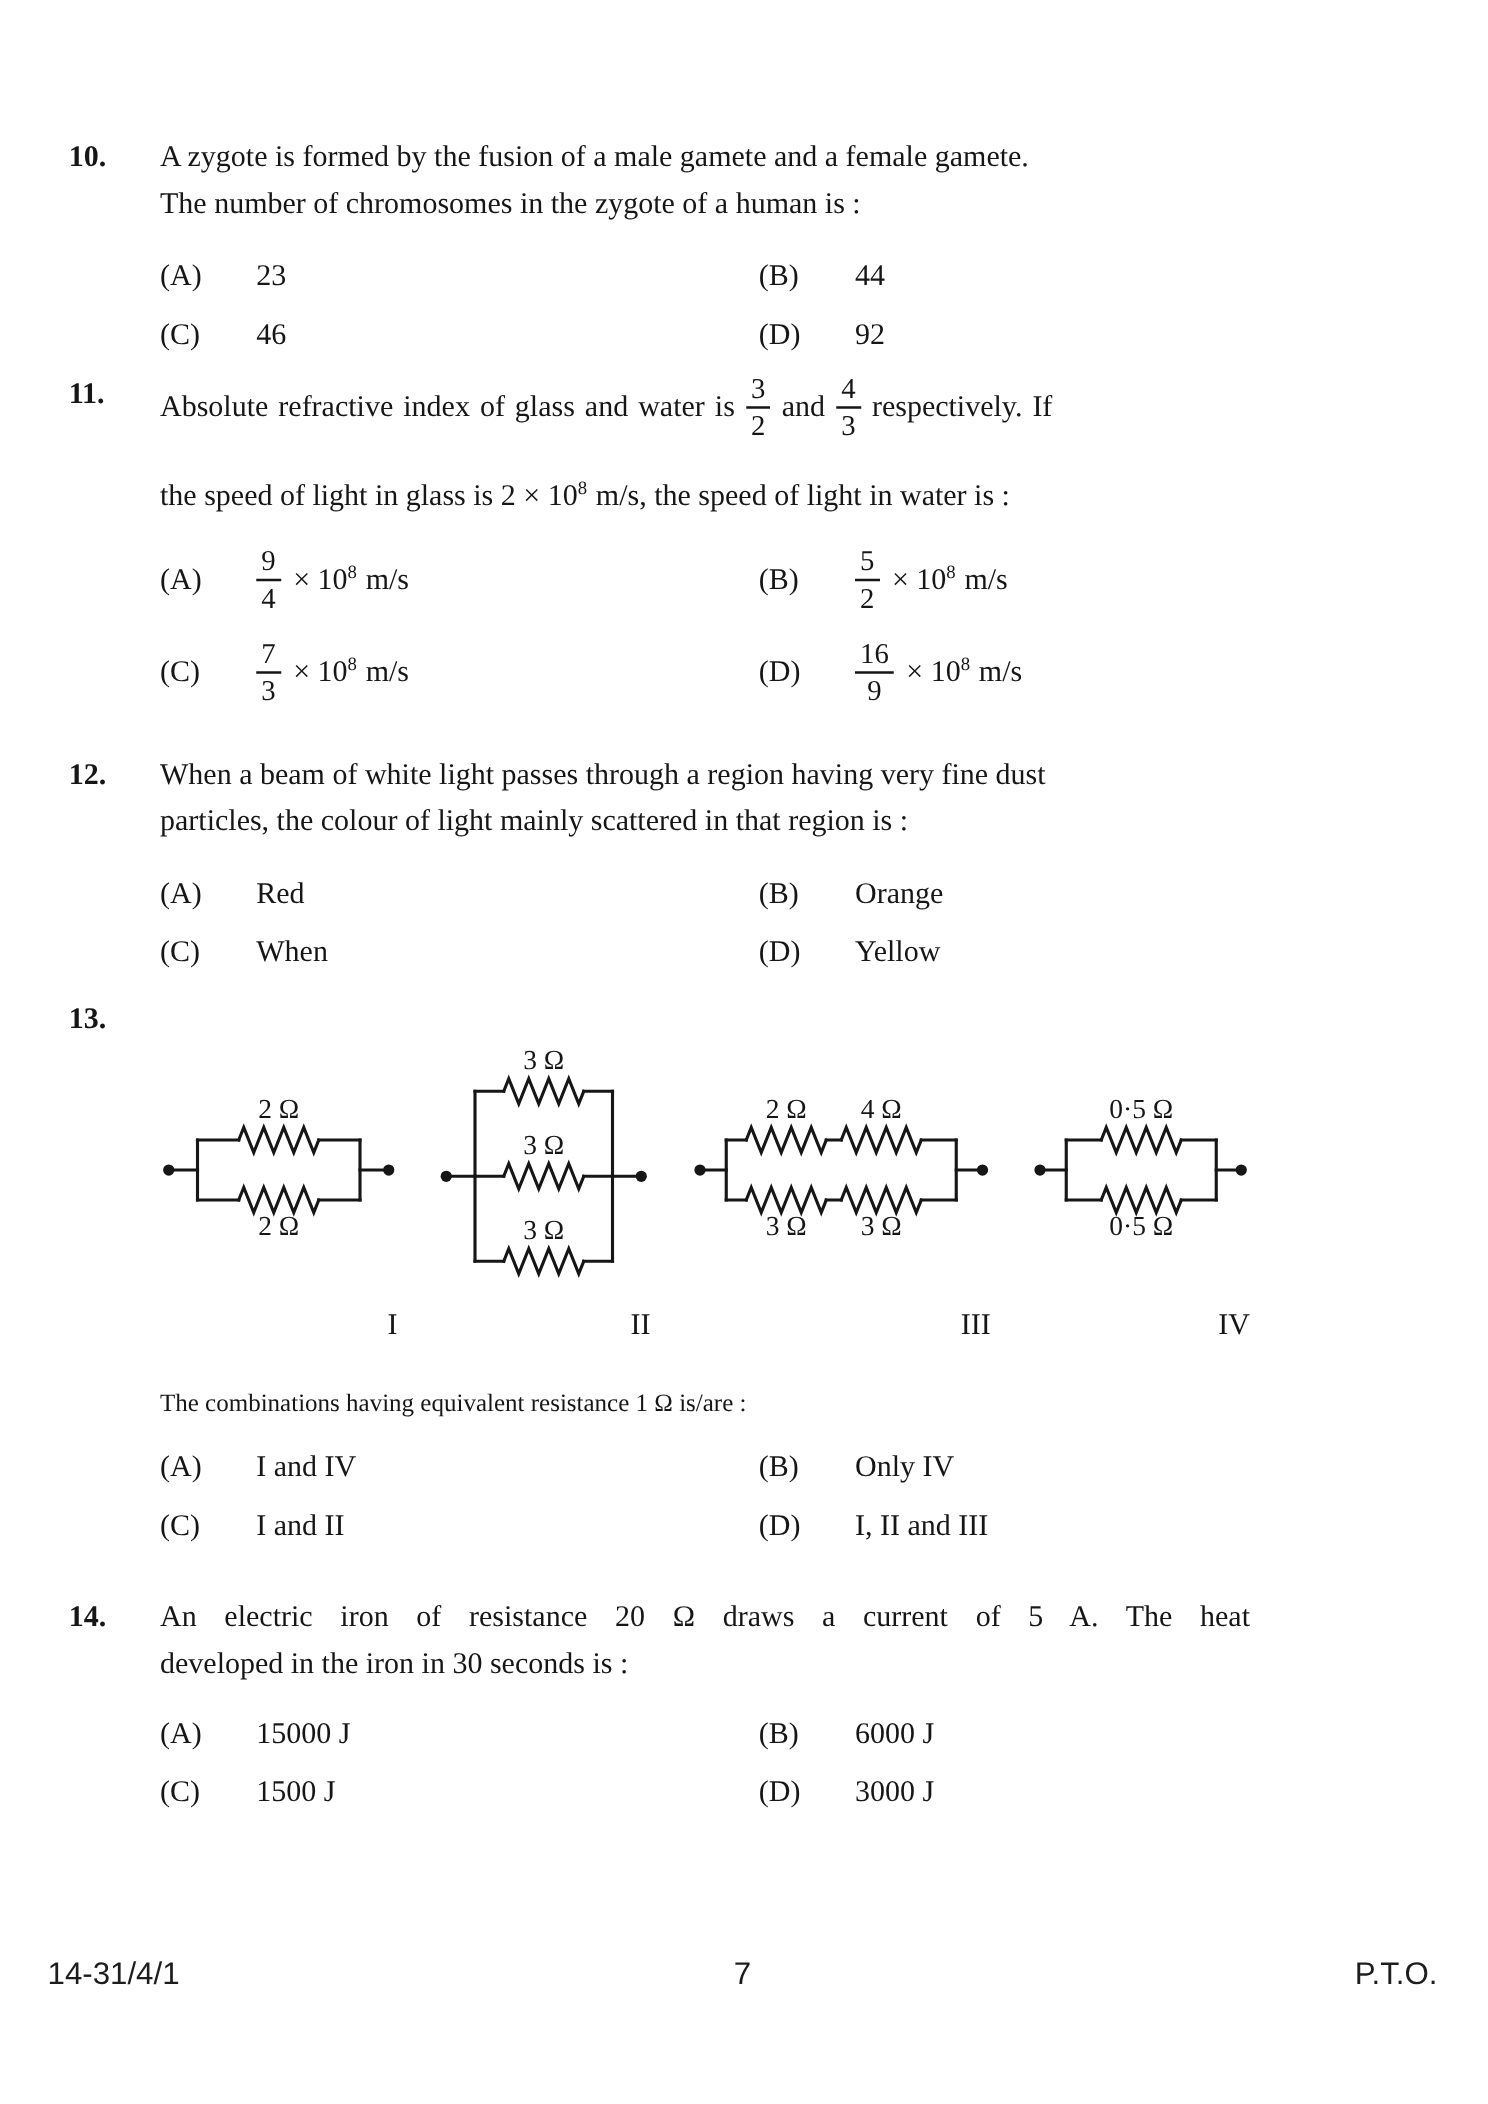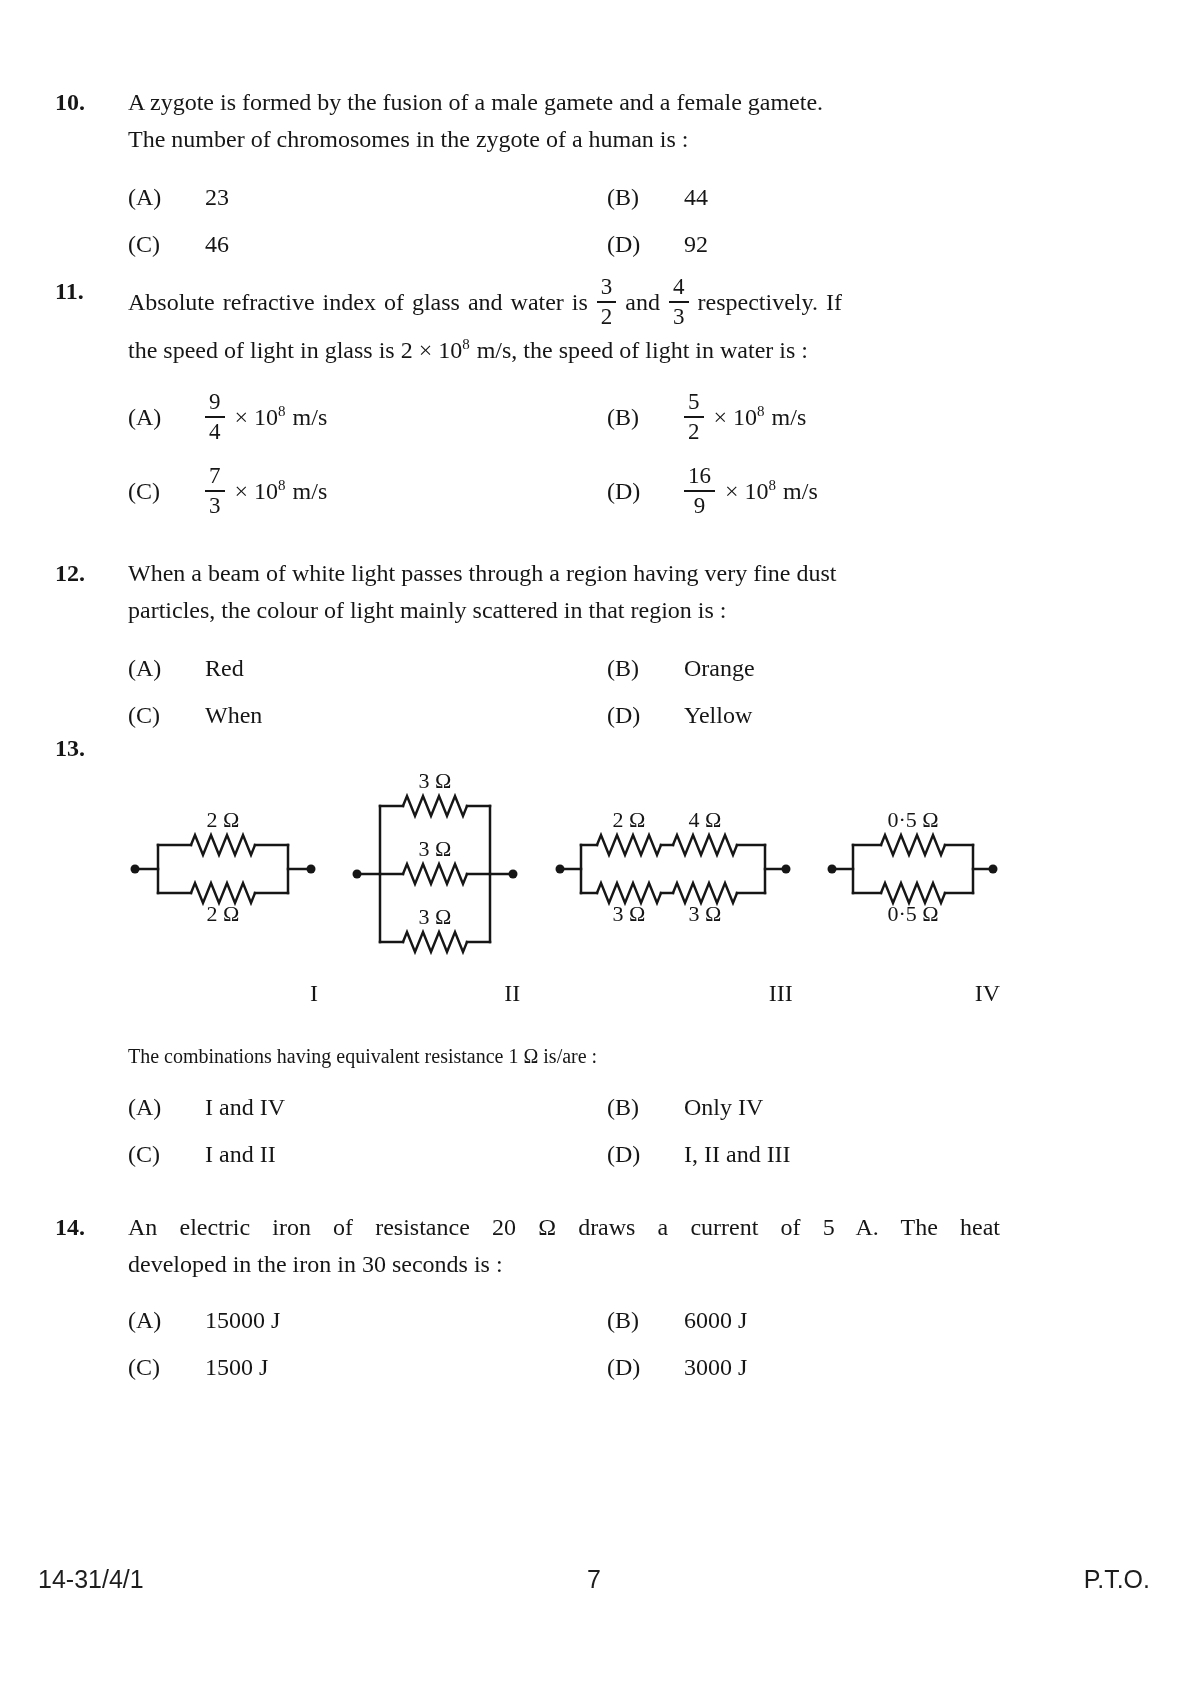--- a/index.html
+++ b/index.html
@@ -1,20 +1,20 @@
 <!DOCTYPE html>
 <html><head>
 <meta charset="utf-8">
 <style>
   html,body{margin:0;padding:0;background:#ffffff;}
   body{
     width:1190px;height:1683px;position:relative;overflow:hidden;
     color:#161616;font-family:"Liberation Serif", serif;
   }
-  .page{padding:84px 60px 0 55px;}
+  .page{padding:108px 60px 0 55px;}
   .question{display:grid;grid-template-columns:73px 872px;}
   .qnum{font-weight:bold;font-size:24px;line-height:37px;}
   .qtext{font-size:24px;line-height:37px;}
   .jline{text-align:justify;text-align-last:justify;}
   .opts{display:grid;grid-template-columns:479px 1fr;row-gap:17px;line-height:30px;}
   .opt{display:grid;grid-template-columns:77px 1fr;font-size:24px;}
   .mt24{margin-top:24px;}
   .mt22{margin-top:22px;}
   .mt20{margin-top:20px;}
   
@@ -23,21 +23,21 @@
   .frac .fden{padding:1px 4px 0;}
   .fline{display:flex;align-items:center;gap:9px;font-size:24px;min-height:58px;word-spacing:2px;}
   sup{font-size:15px;line-height:0;vertical-align:super;}
   .optfrac{display:flex;align-items:center;font-size:24px;}
   .optfrac .olabel{width:77px;flex:0 0 77px;}
   .xten{margin-left:10px;white-space:nowrap;}
   .unit{margin-left:7px;}
   
   .q10{margin-bottom:14px;}
   .q11{margin-bottom:36px;}
-  .q12{}
+  .q12{margin-bottom:20px;}
   .q13{margin-bottom:40px;}
   
   .circuits{display:flex;justify-content:space-between;align-items:flex-start;margin-top:40px;width:872px;}
   .fig{display:flex;flex-direction:column;align-items:flex-end;}
   .figpane{height:196px;display:flex;align-items:center;}
   .figcap{margin-top:14px;font-size:24px;}
   svg line, svg path{stroke:#161616;stroke-width:2.5;fill:none;stroke-linecap:square;}
   svg circle{fill:#161616;stroke:none;}
   svg text{font-family:"Liberation Serif", serif;font-size:22px;fill:#161616;text-anchor:middle;}
   .followup{margin-top:38px;font-size:20px;}
@@ -97,21 +97,21 @@
           <span class="fnum">3</span>
           <span class="fden">2</span>
         </span>
         <span>and</span>
         <span class="frac">
           <span class="fnum">4</span>
           <span class="fden">3</span>
         </span>
         <span>respectively. If</span>
       </div>
-      <div class="qtext" style="margin-top:1px;">
+      <div class="qtext" style="margin-top:24px;">
         <span>the speed of light in glass is 2 × 10</span><sup>8</sup><span class="unit">m/s, the speed of light in water is :</span>
       </div>
       <div class="opts mt20" style="row-gap:18px;">
         <div class="optfrac">
           <span class="olabel">(A)</span>
           <span class="frac">
             <span class="fnum">9</span>
             <span class="fden">4</span>
           </span>
           <span class="xten"><span>× 10</span><sup>8</sup><span class="unit">m/s</span></span>

